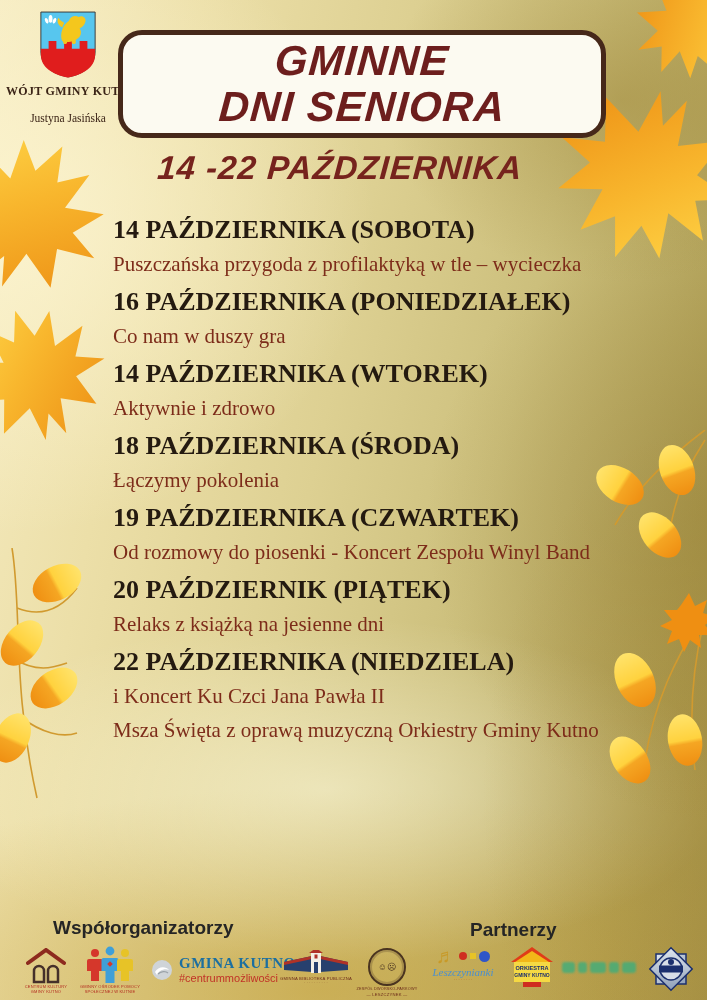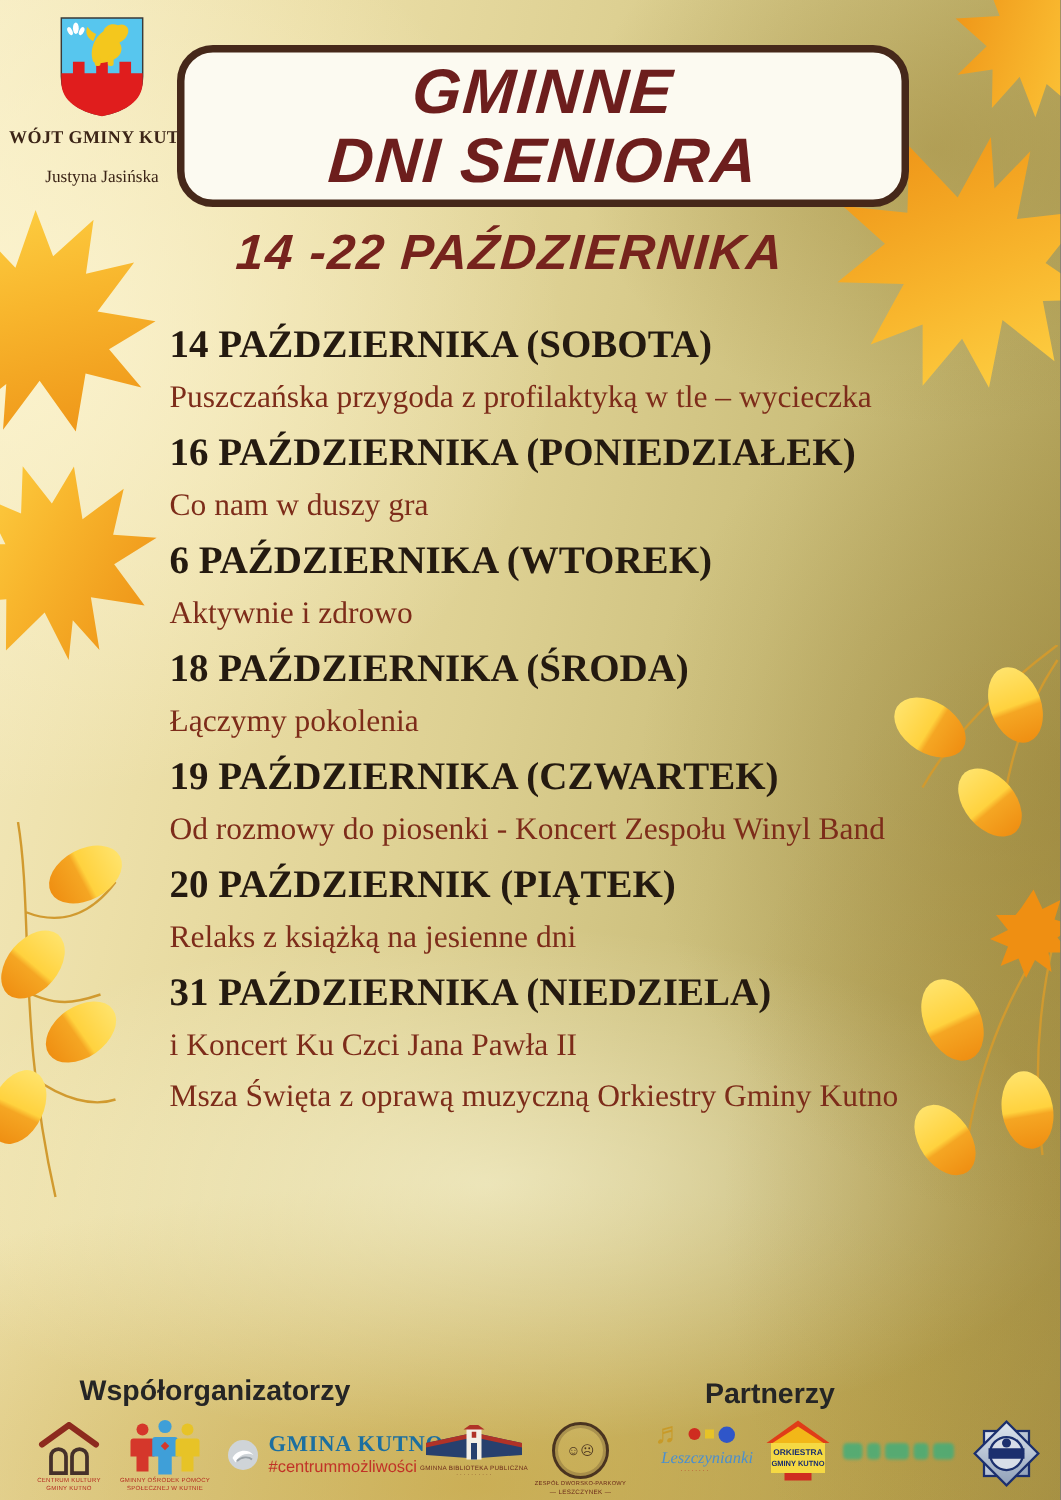--- a/index.html
+++ b/index.html
@@ -57,21 +57,21 @@
   .part-head  { left:470px; top:919px; }
 
   .logo { position:absolute; text-align:center; font-family:"Liberation Sans", sans-serif; }
   .tiny { font-size:4px; line-height:5px; color:#b32a1f; letter-spacing:.2px; white-space:nowrap; }
   .tiny.dark { color:#6b2a1a; }
 
   .gk-row { display:flex; align-items:center; gap:5px; }
   .gk-name { font-family:"Liberation Serif", serif; font-weight:700; font-size:15px; color:#1c6fa0; letter-spacing:.5px; white-space:nowrap; }
   .gk-tag  { font-size:11px; color:#c13227; text-align:left; white-space:nowrap; }
 
-  .lesz-name { font-style:italic; font-family:"Liberation Serif", serif; font-size:11px; color:#4b8fce; white-space:nowrap;text-align:right; }
+  .lesz-name { font-style:italic; font-family:"Liberation Serif", serif; font-size:11px; color:#4b8fce; white-space:nowrap; }
   .note-glyph { font-size:20px; color:#c89a28; line-height:20px; }
 
   .green-blur { display:flex; gap:3px; align-items:center; filter:blur(1.1px); opacity:.8; }
   .green-blur span { display:block; height:11px; border-radius:3px; background:#3fae7c; }
 
   .stamp-circle {
     width:38px; height:38px; border-radius:50%; border:2px solid #4a3420; margin:0 auto;
     display:flex; align-items:center; justify-content:center; color:#4a3420; font-size:9px;
     box-shadow:inset 0 0 0 2px rgba(74,52,32,.25);
   }
@@ -153,29 +153,29 @@
     <div class="title-line">GMINNE</div>
     <div class="title-line">DNI SENIORA</div>
   </div>
   <div class="abs date-range">14 -22 PAŹDZIERNIKA</div>
 
   <div class="abs schedule">
     <div class="sch-date">14 PAŹDZIERNIKA (SOBOTA)</div>
     <div class="sch-detail">Puszczańska przygoda z profilaktyką w tle – wycieczka</div>
     <div class="sch-date">16 PAŹDZIERNIKA (PONIEDZIAŁEK)</div>
     <div class="sch-detail">Co nam w duszy gra</div>
-    <div class="sch-date">6 PAŹDZIERNIKA (WTOREK)</div>
+    <div class="sch-date">14 PAŹDZIERNIKA (WTOREK)</div>
     <div class="sch-detail">Aktywnie i zdrowo</div>
     <div class="sch-date">18 PAŹDZIERNIKA (ŚRODA)</div>
     <div class="sch-detail">Łączymy pokolenia</div>
     <div class="sch-date">19 PAŹDZIERNIKA (CZWARTEK)</div>
     <div class="sch-detail">Od rozmowy do piosenki - Koncert Zespołu Winyl Band</div>
     <div class="sch-date">20 PAŹDZIERNIK (PIĄTEK)</div>
     <div class="sch-detail">Relaks z książką na jesienne dni</div>
-    <div class="sch-date">31 PAŹDZIERNIKA (NIEDZIELA)</div>
+    <div class="sch-date">22 PAŹDZIERNIKA (NIEDZIELA)</div>
     <div class="sch-detail">i Koncert Ku Czci Jana Pawła II</div>
     <div class="sch-detail">Msza Święta z oprawą muzyczną Orkiestry Gminy Kutno</div>
   </div>
 
 
   <div class="abs foot-head coorg-head">Współorganizatorzy</div>
   <div class="abs foot-head part-head">Partnerzy</div>
 
   <div class="logo" style="left:20px; top:948px; width:52px">
     <svg width="42" height="36" viewBox="0 0 42 36" style="margin:0 auto">

